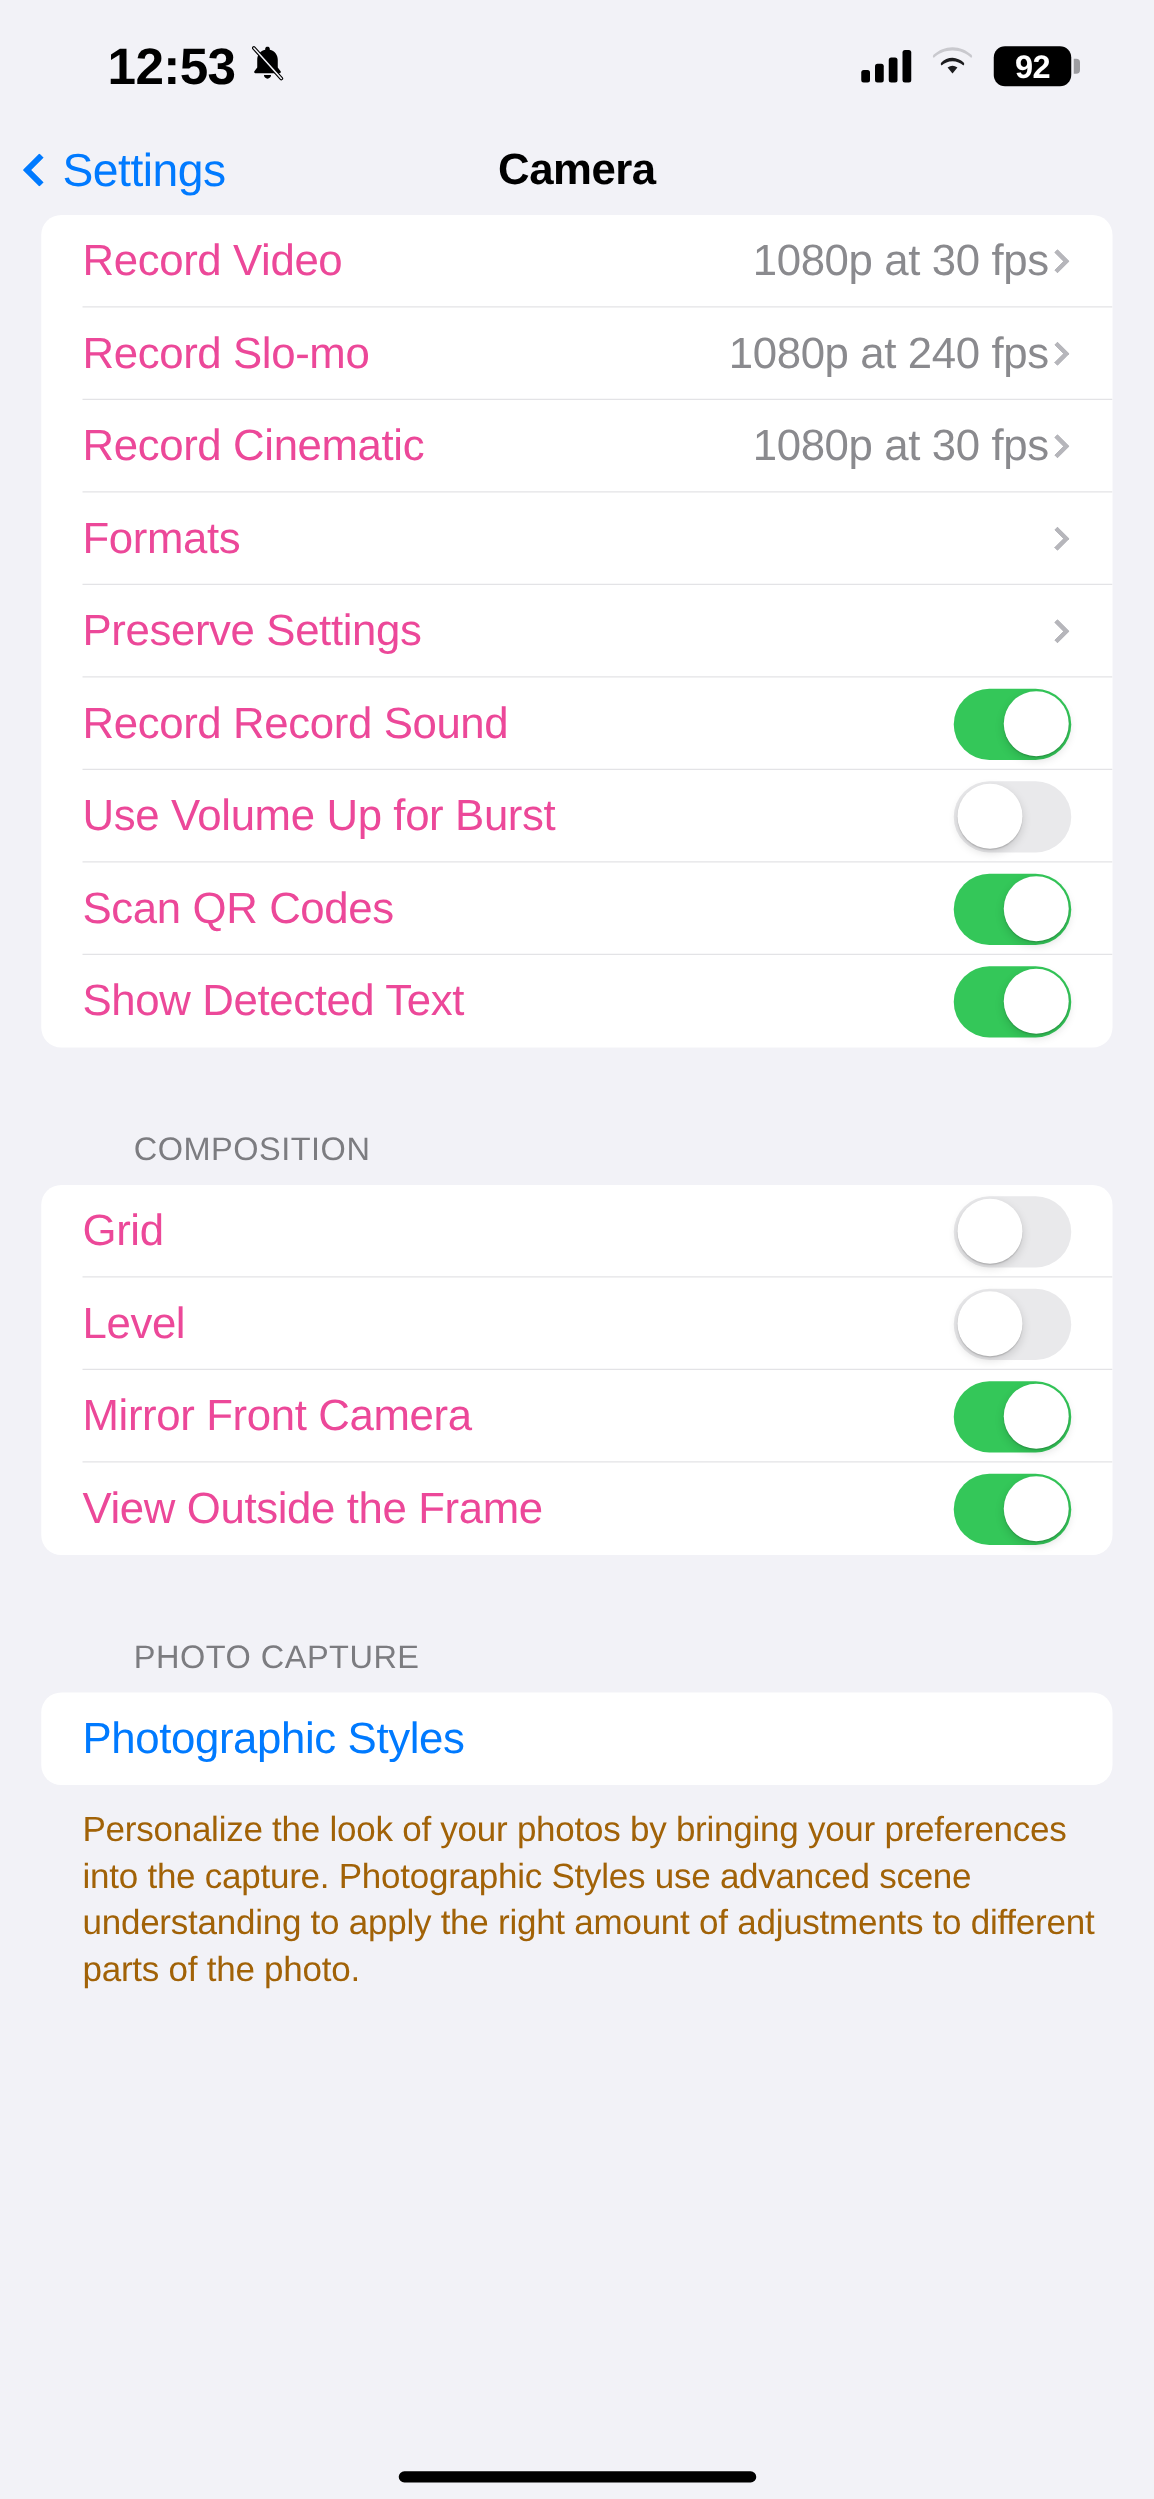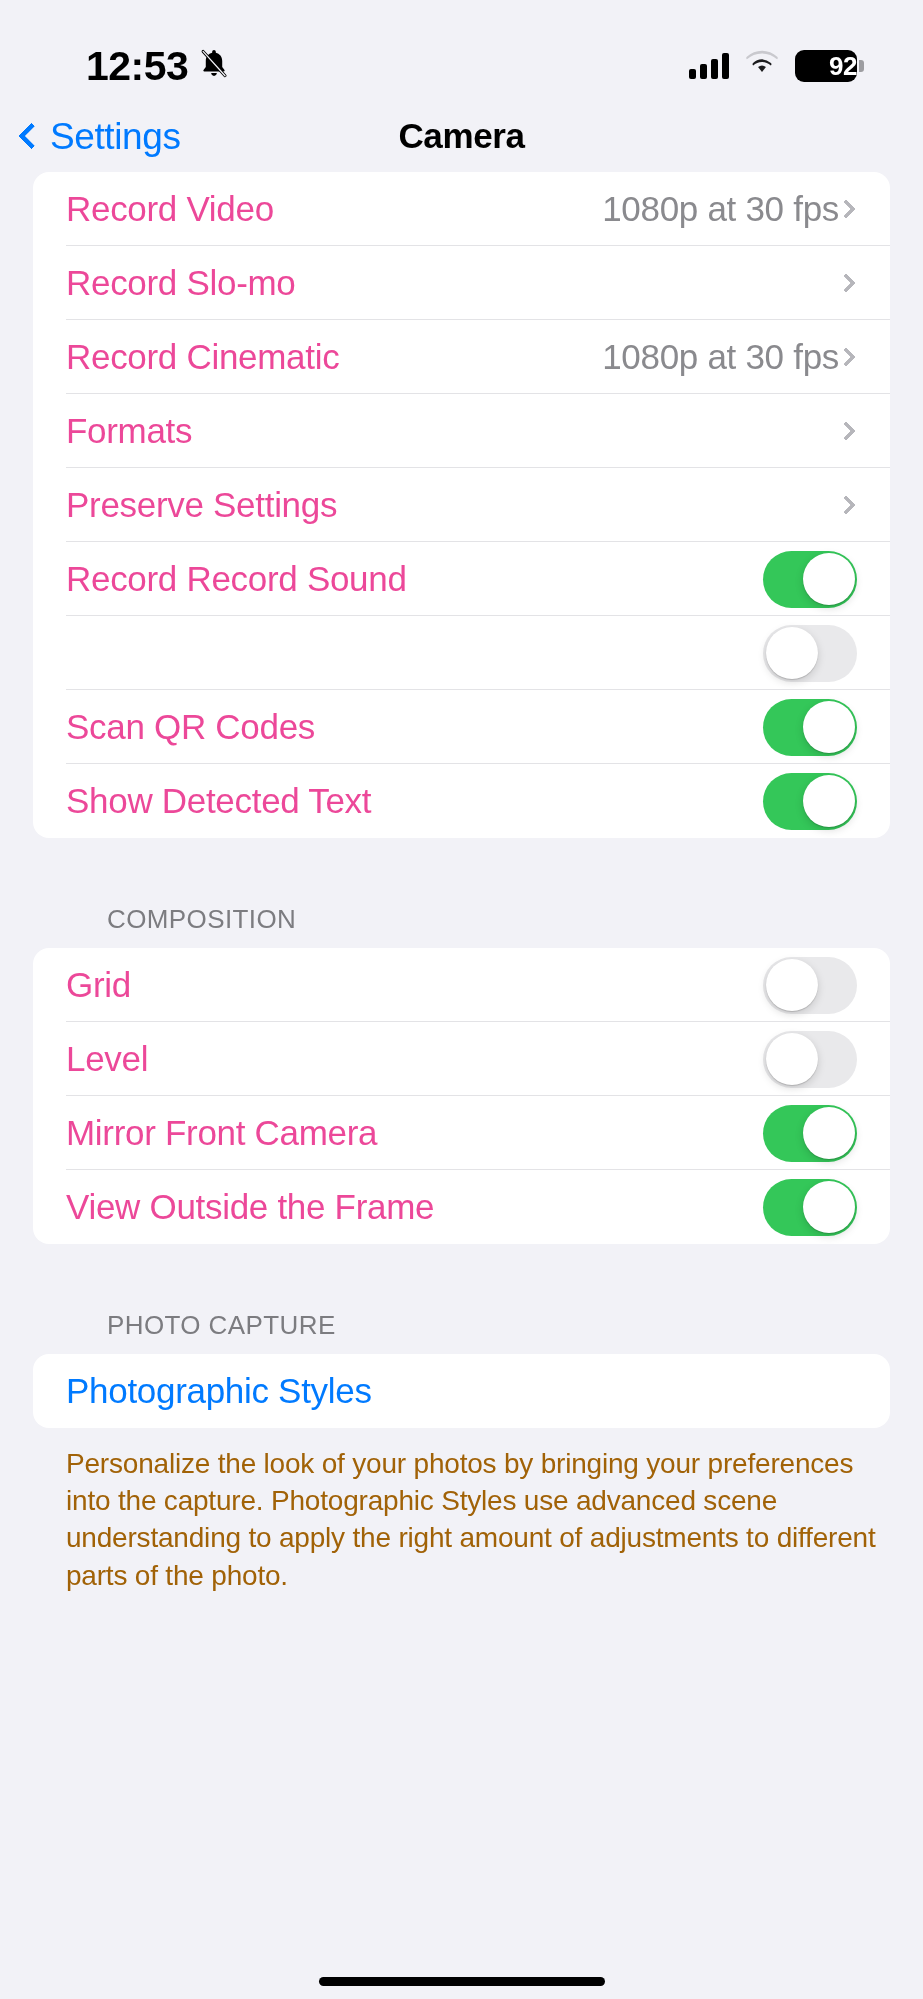--- a/index.html
+++ b/index.html
@@ -14,21 +14,21 @@
     background: #F2F2F7;
     font-family: "Liberation Sans", sans-serif;
     -webkit-font-smoothing: antialiased;
     color: #000;
     position: relative;
   }
 
   
   #status-bar {
     position: absolute;
-    top: 16px; left: 0;
+    top: 3px; left: 0;
     width: 923px;
     height: 100px;
     display: flex;
     align-items: center;
     justify-content: space-between;
     padding: 0 66px 0 86px;
   }
 
   .sb-left {
     display: flex;
@@ -70,21 +70,21 @@
 
   
   .battery {
     position: relative;
     width: 62px;
     height: 32px;
     background: #000;
     border-radius: 9px;
     display: flex;
     align-items: center;
-    justify-content: flex-end;
+    justify-content: center;
   }
   .battery::after {
     content: "";
     position: absolute;
     right: -7px;
     top: 10px;
     width: 5px;
     height: 12px;
     background: #000;
     opacity: 0.35;
@@ -319,20 +319,21 @@
           <span class="row-label">Record Video</span>
           <span class="row-right">
             <span class="row-value">1080p at 30 fps</span>
             <span class="disclosure"></span>
           </span>
           <span class="sep"></span>
         </div>
         <div class="row">
           <span class="row-label">Record Slo-mo</span>
           <span class="row-right">
+            <span class="row-value">1080p at 240 fps</span>
             <span class="disclosure"></span>
           </span>
           <span class="sep"></span>
         </div>
         <div class="row">
           <span class="row-label">Record Cinematic</span>
           <span class="row-right">
             <span class="row-value">1080p at 30 fps</span>
             <span class="disclosure"></span>
           </span>
@@ -355,20 +356,21 @@
         <div class="row">
           <span class="row-label">Record Record Sound</span>
           <span class="row-right">
             <span class="toggle on">
               <span class="knob"></span>
             </span>
           </span>
           <span class="sep"></span>
         </div>
         <div class="row">
+          <span class="row-label">Use Volume Up for Burst</span>
           <span class="row-right">
             <span class="toggle">
               <span class="knob"></span>
             </span>
           </span>
           <span class="sep"></span>
         </div>
         <div class="row">
           <span class="row-label">Scan QR Codes</span>
           <span class="row-right">

